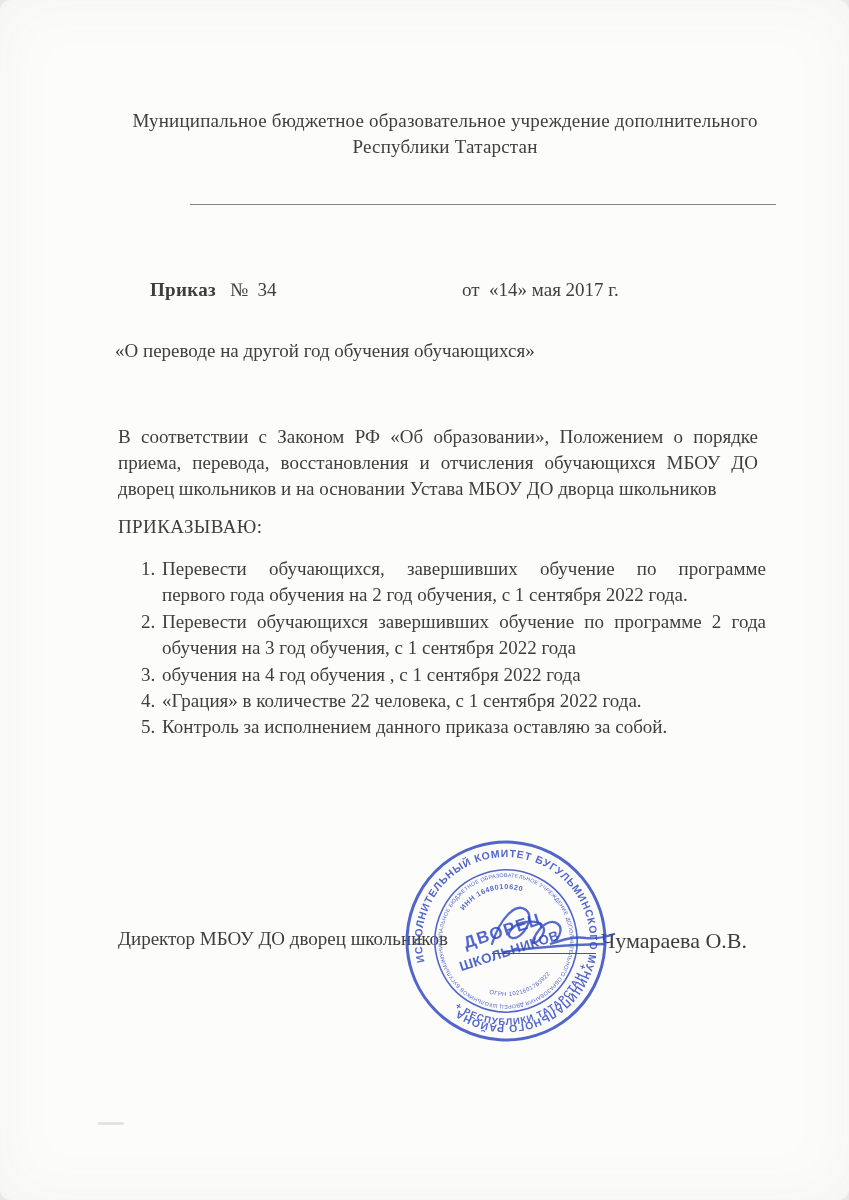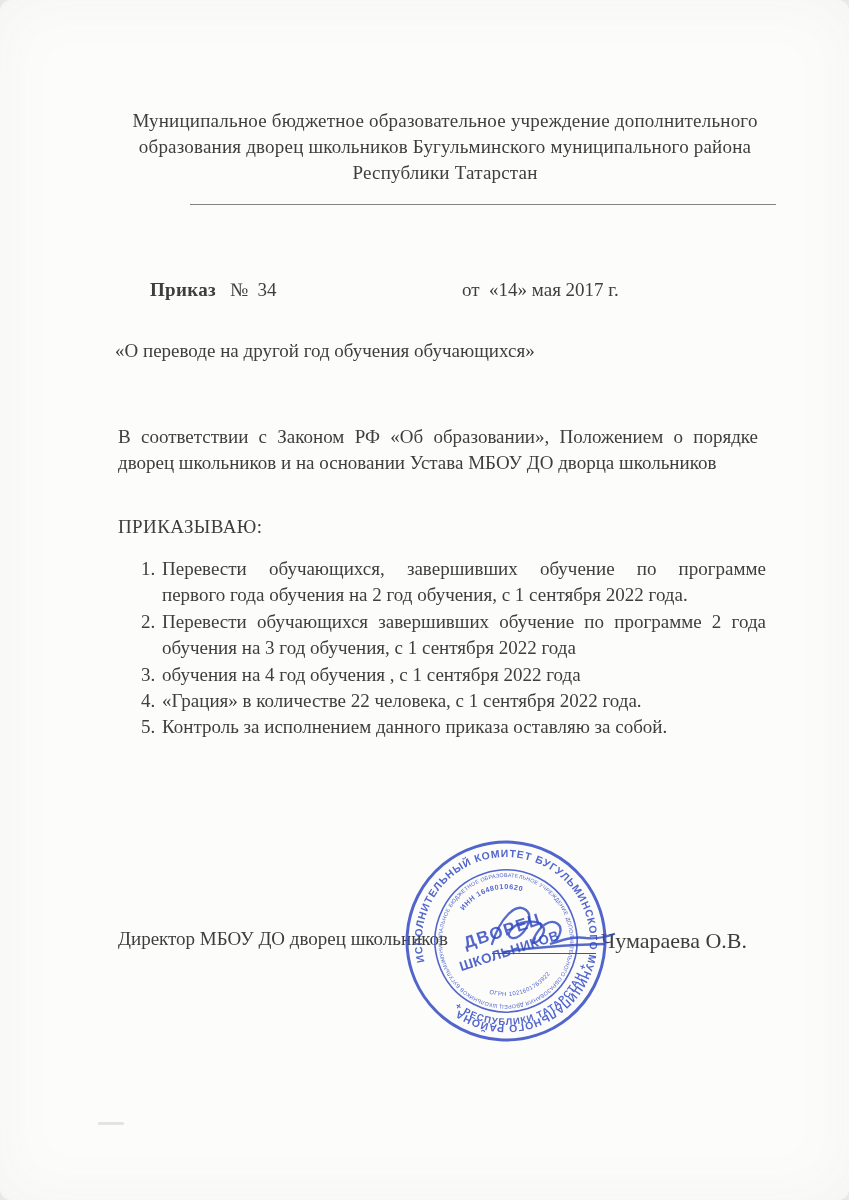--- a/index.html
+++ b/index.html
@@ -53,35 +53,35 @@
   
   .speck{width:26px;height:3px;background:#c9c9c4;border-radius:2px;opacity:.5;}
 </style>
 </head>
 <body>
 
 <div class="page">
 
   <div class="abs letterhead">
     <div>Муниципальное бюджетное образовательное учреждение дополнительного</div>
-    <div>образования дворец школьников Бугульминского муниципального района</div>
     <div>Республики Татарстан</div>
   </div>
 
   <div class="abs rule"></div>
 
   <div class="abs order-row">
     <span class="order-label">Приказ</span><span class="order-number">№  34</span>
     <span class="order-date">от  «14» мая 2017 г.</span>
   </div>
 
   <div class="abs subject">«О переводе на другой год обучения обучающихся»</div>
 
   <div class="abs preamble">
     <div class="jl">В соответствии с Законом РФ «Об образовании», Положением о порядке</div>
+    <div class="jl">приема, перевода, восстановления и отчисления обучающихся МБОУ ДО</div>
     <div>дворец школьников и на основании Устава МБОУ ДО дворца школьников</div>
   </div>
 
   <div class="abs resolve">ПРИКАЗЫВАЮ:</div>
 
   <ol class="abs items">
     <li>
       <div class="jl">Перевести обучающихся, завершивших обучение по программе</div>
       <div>первого года обучения на 2 год обучения, с 1 сентября 2022 года.</div>
     </li>

